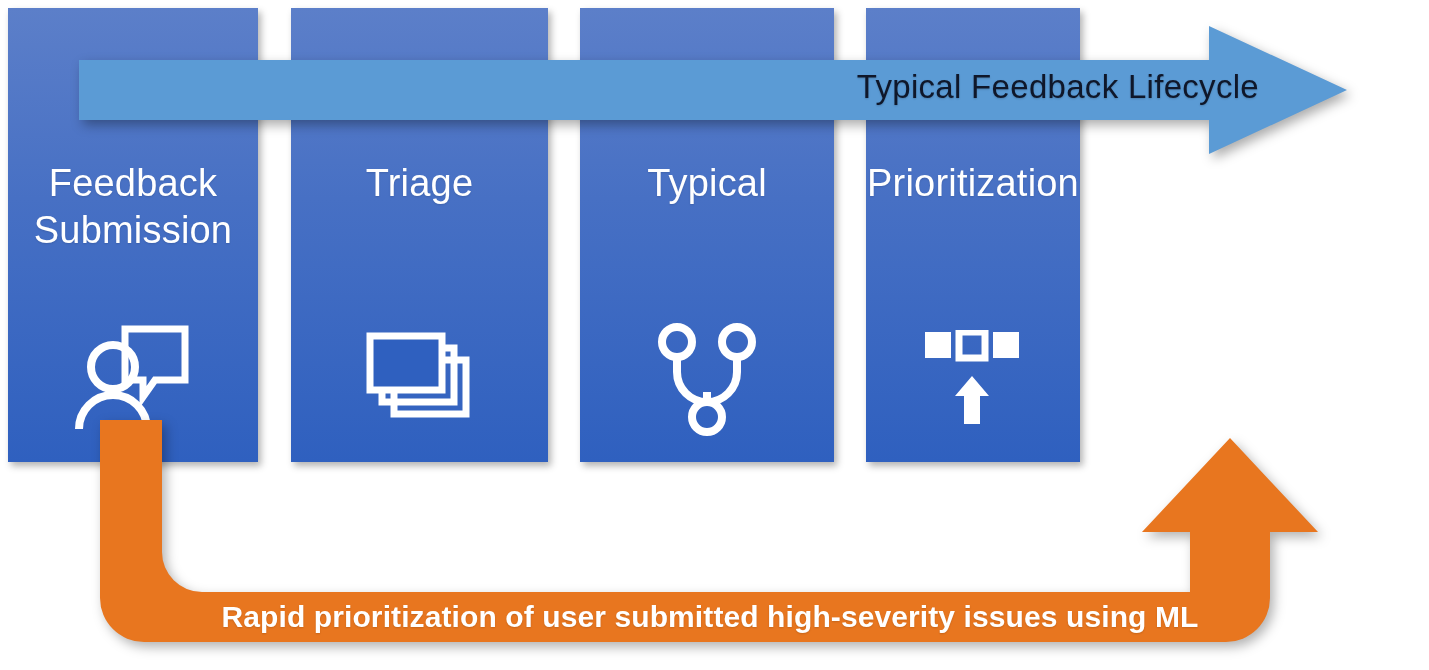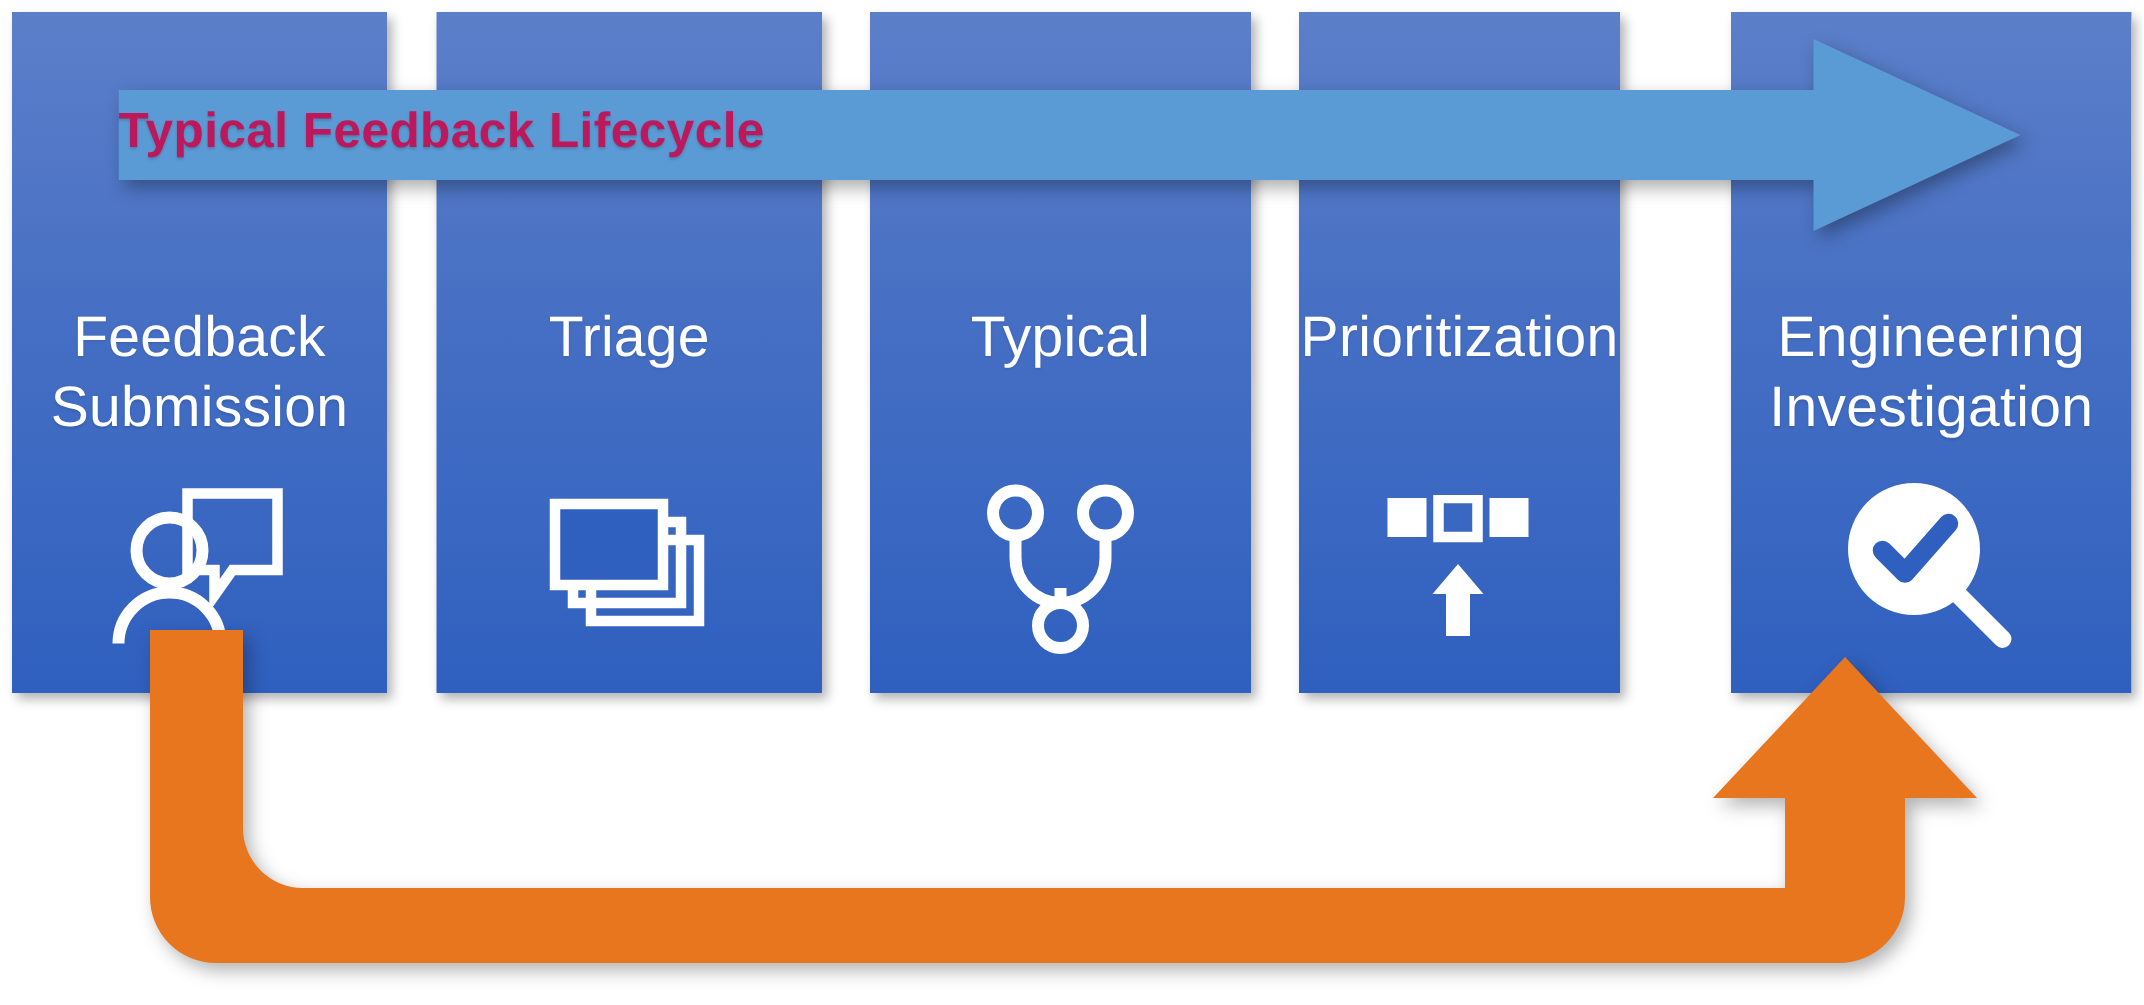--- a/index.html
+++ b/index.html
@@ -33,21 +33,20 @@
     right: 0;
     top: 152px;
     text-align: center;
     color: #ffffff;
     font-size: 38px;
     line-height: 47px;
     font-weight: 400;
     letter-spacing: 0.2px;
     white-space: pre-line;
     text-shadow: 0 1px 2px rgba(0,0,0,0.12);
-    margin-top: 42px;
   }
   .panel-icon {
     position: absolute;
     left: 0;
     right: 0;
     top: 300px;
     height: 140px;
     display: flex;
     align-items: center;
     justify-content: center;
@@ -60,24 +59,24 @@
     top: 26px;
     width: 1268px;
     height: 128px;
     filter: drop-shadow(4px 5px 6px rgba(0,0,0,0.33));
   }
   #lifecycle-arrow-label {
     position: absolute;
     left: 79px;
     top: 68px;
     width: 1180px;
-    text-align: left;
-    color: #be185d;
+    text-align: right;
+    color: #0f172a;
     font-size: 33px;
-    font-weight: bold;
+    font-weight: normal;
     letter-spacing: 0.3px;
     text-shadow: 0 1px 2px rgba(0,0,0,0.18);
     pointer-events: none;
   }
 
   
   #feedback-loop {
     position: absolute;
     left: 82px;
     top: 420px;
@@ -149,34 +148,20 @@
     <div class="panel-icon">
       <svg width="100" height="96" viewBox="0 0 100 96" aria-hidden="true">
         <rect x="2" y="2" width="26" height="26" fill="#ffffff"></rect>
         <rect x="36" y="2" width="26" height="26" fill="none" stroke="#ffffff" stroke-width="7"></rect>
         <rect x="70" y="2" width="26" height="26" fill="#ffffff"></rect>
         <path d="M49 46 L66 66 H57 V94 H41 V66 H32 Z" fill="#ffffff"></path>
       </svg>
     </div>
   </div>
 
-  <div class="panel" id="panel-5" style="left:1154px; width:267px;">
-    <div class="panel-label">Engineering
-Investigation</div>
-    <div class="panel-icon">
-      <svg width="114" height="116" viewBox="0 0 114 116" aria-hidden="true">
-
-        <line x1="66" y1="68" x2="104" y2="106" stroke="#ffffff" stroke-width="12" stroke-linecap="round"></line>
-
-        <circle cx="45" cy="46" r="44" fill="#ffffff"></circle>
-
-        <path d="M24 47 L39 62 L68 29" fill="none" stroke="#2f60bf" stroke-width="13" stroke-linecap="round" stroke-linejoin="round"></path>
-      </svg>
-    </div>
-  </div>
 
   <svg id="lifecycle-arrow" viewBox="0 0 1268 128" preserveAspectRatio="none">
     <path d="M0 34 H1130 V0 L1268 64 L1130 128 V94 H0 Z" fill="#5b9bd5"></path>
   </svg>
   <div id="lifecycle-arrow-label">Typical Feedback Lifecycle</div>
 
   <svg id="feedback-loop" viewBox="0 0 1330 250" preserveAspectRatio="none">
 
     <path d="
       M18 0
@@ -188,14 +173,15 @@
       H1060
       L1148 18
       L1236 112
       H1188
       V178
       a44 44 0 0 1 -44 44
       H62
       a44 44 0 0 1 -44 -44
       Z" fill="#e8761f"></path>
   </svg>
+  <div id="feedback-loop-label">Rapid prioritization of user submitted high-severity issues using ML</div>
 
 </div>
 
 </body></html>

